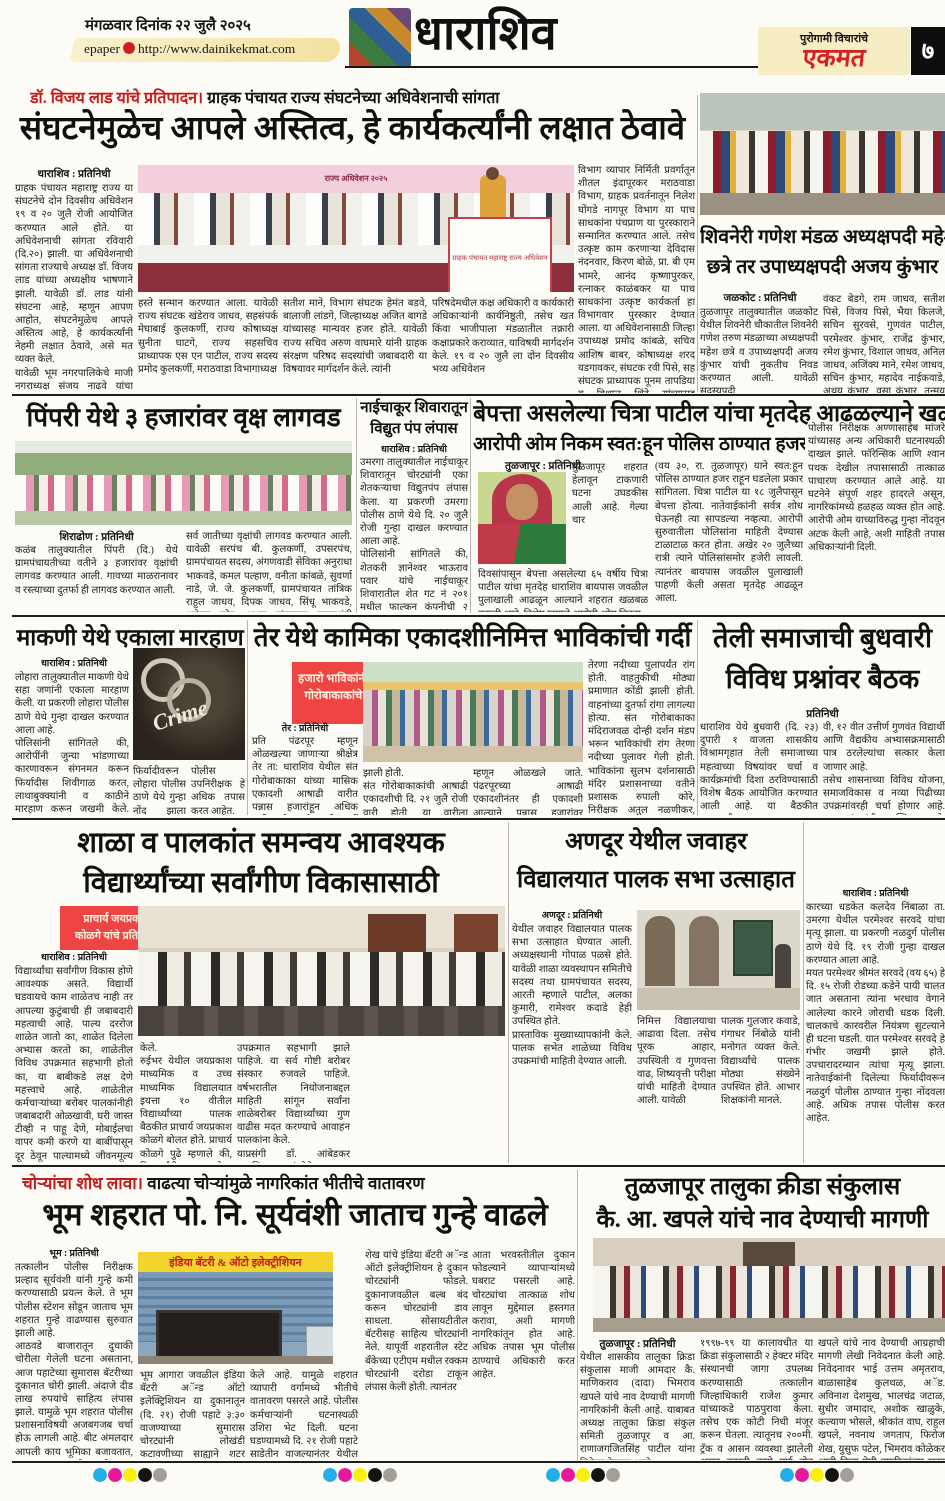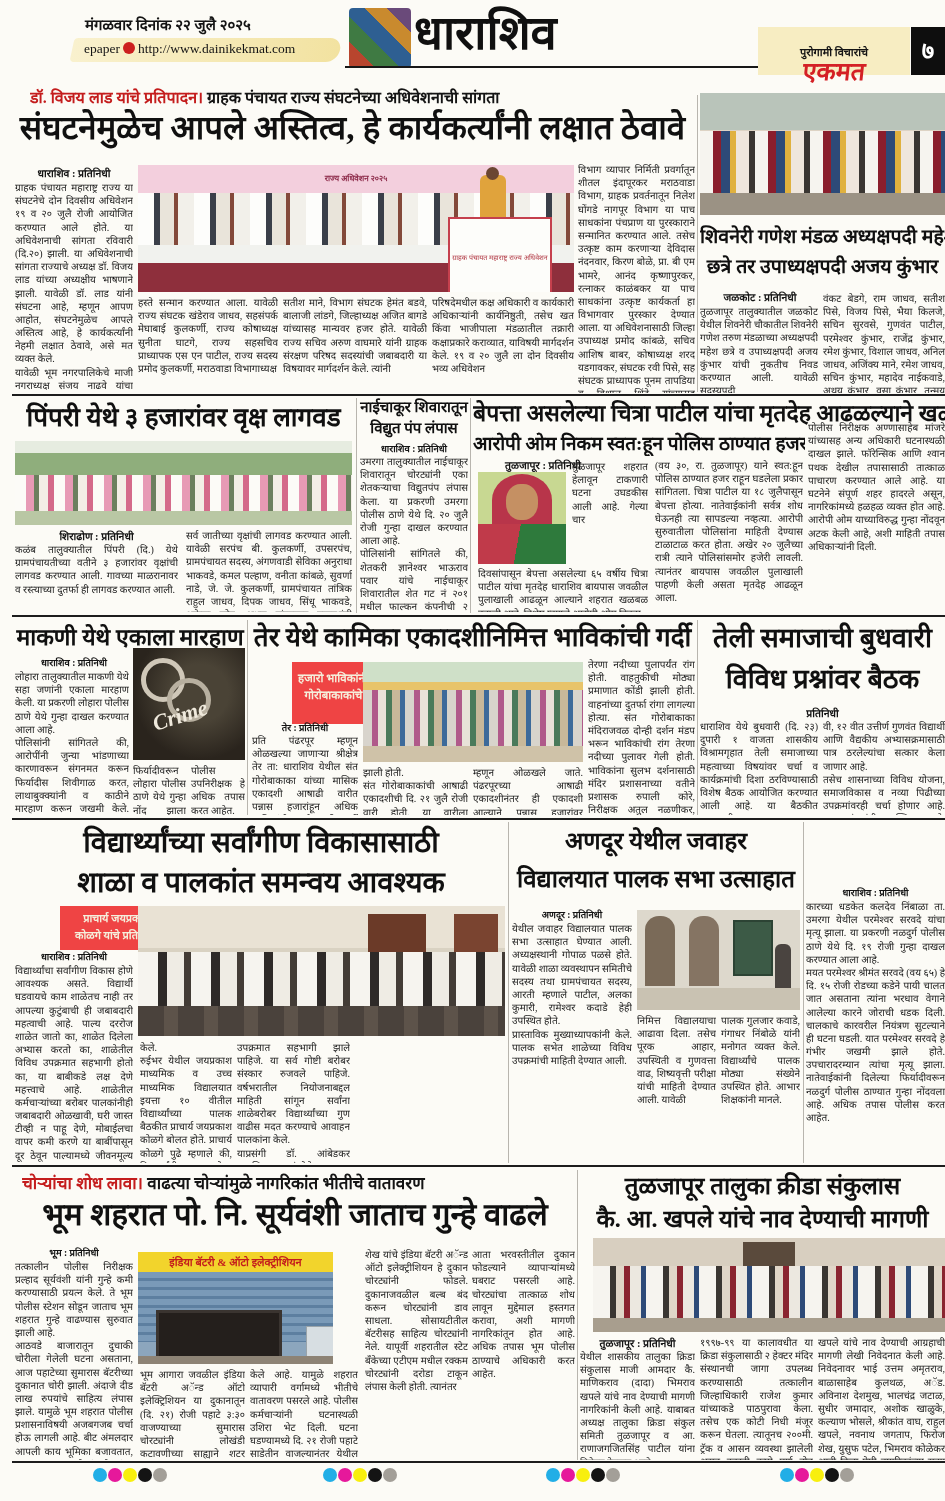--- a/index.html
+++ b/index.html
@@ -29,21 +29,21 @@
   <div class="abs" style="left:85px;top:14px;font-weight:700;font-size:15px;">मंगळवार दिनांक २२ जुलै २०२५</div>
   <div class="strip"></div>
   <div class="stripin">
     <span>epaper</span><span class="epdot"></span><span>http://www.dainikekmat.com</span>
   </div>
   <div class="photo" style="left:349px;top:8px;width:62px;height:60px;background:
       linear-gradient(45deg,#b8452e 0 22%,#3f7a43 22% 42%,#2e5f92 42% 62%,#c98a2e 62% 80%,#6a4a7a 80%);border-radius:4px;"></div>
   <div class="abs" style="left:414px;top:8px;font-weight:700;font-size:47px;line-height:1.1;color:#101010;white-space:nowrap;">धाराशिव</div>
   <div class="abs" style="left:345px;top:66px;width:512px;height:2px;background:#171717;"></div>
   <div class="abs" style="left:758px;top:27px;width:152px;height:48px;background:#f7edc2;text-align:center;">
-    <div style="font-weight:700;font-size:11px;padding-top:17px;">पुरोगामी विचारांचे</div>
+    <div style="font-weight:700;font-size:11px;padding-top:3px;">पुरोगामी विचारांचे</div>
     <div style="font-weight:700;font-size:25px;color:#d42025;line-height:1;transform:skewX(-6deg);">एकमत</div>
   </div>
   <div class="abs" style="left:911px;top:27px;width:34px;height:48px;background:#0e0e0e;color:#fff;font-weight:700;font-size:24px;text-align:center;line-height:48px;">७</div>
 
   <div class="kick abs" style="left:30px;top:86px;width:662px;">
     <span class="red">डॉ. विजय लाड यांचे प्रतिपादन।</span><span> ग्राहक पंचायत राज्य संघटनेच्या अधिवेशनाची सांगता</span>
   </div>
   <div class="hl abs" style="left:10px;top:104px;width:685px;font-size:33px;">संघटनेमुळेच आपले अस्तित्व, हे कार्यकर्त्यांनी लक्षात ठेवावे</div>
   <div class="dateline abs" style="left:15px;top:166px;width:118px;">धाराशिव : प्रतिनिधी</div>
   <div class="bodytxt abs" style="left:15px;top:181px;width:118px;height:212px;">ग्राहक पंचायत महाराष्ट्र राज्य या संघटनेचे दोन दिवसीय अधिवेशन १९ व २० जुलै रोजी आयोजित करण्यात आले होते. या अधिवेशनाची सांगता रविवारी (दि.२०) झाली. या अधिवेशनाची सांगता राज्याचे अध्यक्ष डॉ. विजय लाड यांच्या अध्यक्षीय भाषणाने झाली. यावेळी डॉ. लाड यांनी संघटना आहे, म्हणून आपण आहोत, संघटनेमुळेच आपले अस्तित्व आहे, हे कार्यकर्त्यांनी नेहमी लक्षात ठेवावे, असे मत व्यक्त केले.
@@ -142,22 +142,22 @@
     <div>विविध प्रश्नांवर बैठक</div>
   </div>
   <div class="dateline abs" style="left:700px;top:706px;width:245px;">प्रतिनिधी</div>
   <div class="bodytxt abs" style="left:700px;top:720px;width:118px;height:95px;">धाराशिव येथे बुधवारी (दि. २३) दुपारी १ वाजता शासकीय विश्रामगृहात तेली समाजाच्या महत्वाच्या विषयांवर चर्चा व कार्यक्रमांची दिशा ठरविण्यासाठी विशेष बैठक आयोजित करण्यात आली आहे. या बैठकीत समाजातील १०</div>
   <div class="bodytxt abs" style="left:823px;top:720px;width:122px;height:95px;">वी, १२ वीत उत्तीर्ण गुणवंत विद्यार्थी आणि वैद्यकीय अभ्यासक्रमासाठी पात्र ठरलेल्यांचा सत्कार केला जाणार आहे.
 तसेच शासनाच्या विविध योजना, समाजविकास व नव्या पिढीच्या उपक्रमांवरही चर्चा होणार आहे. समाजबांधवांनी उपस्थित राहावे, असे आवाहन करण्यात आले आहे.</div>
 
   <div class="hr" style="left:12px;top:818px;width:933px;"></div>
 
   <div class="hl abs" style="left:15px;top:822px;width:492px;font-size:29px;line-height:1.38;">
+    <div>शाळा व पालकांत समन्वय आवश्यक</div>
     <div>विद्यार्थ्यांच्या सर्वांगीण विकासासाठी</div>
-    <div>शाळा व पालकांत समन्वय आवश्यक</div>
   </div>
   <div class="blackbox abs" style="left:20px;top:906px;width:114px;height:40px;font-size:11px;line-height:1.5;padding-top:4px;color:#f5efdc;">प्राचार्य जयप्रकाश
 कोळगे यांचे प्रतिपादन</div>
   <div class="dateline abs" style="left:15px;top:950px;width:118px;font-size:9.5px;">धाराशिव : प्रतिनिधी</div>
   <div class="bodytxt abs" style="left:15px;top:964px;width:118px;height:199px;">विद्यार्थ्यांचा सर्वांगीण विकास होणे आवश्यक असते. विद्यार्थी घडवायचे काम शाळेतच नाही तर आपल्या कुटुंबाची ही जबाबदारी महत्वाची आहे. पाल्य दररोज शाळेत जातो का, शाळेत दिलेला अभ्यास करतो का, शाळेतील विविध उपक्रमात सहभागी होतो का, या बाबीकडे लक्ष देणे महत्त्वाचे आहे. शाळेतील कर्मचाऱ्यांच्या बरोबर पालकांनीही जबाबदारी ओळखावी, घरी जास्त टीव्ही न पाहू देणे, मोबाईलचा वापर कमी करणे या बाबींपासून दूर ठेवून पाल्यामध्ये जीवनमूल्य रुजवणे आवश्यक आहेत, त्यामुळे विद्यार्थ्यांच्या सर्वांगीण विकासासाठी शाळेबरोबर पालकांचा समन्वय आवश्यक आहे, असे प्रतिपादन प्राचार्य जयप्रकाश कोळगे यांनी</div>
   <div class="photo" style="left:138px;top:906px;width:367px;height:130px;background:linear-gradient(180deg,#e9e2d4 0 32%,#d9d2c2 32%);">
     <div class="abs" style="left:230px;top:8px;width:58px;height:40px;background:#6b3a28;"></div>
     <div class="abs" style="left:316px;top:8px;width:44px;height:40px;background:#7a4430;"></div>
     <div class="abs" style="left:0;top:46px;width:100%;height:56px;background:repeating-linear-gradient(90deg,#f6f4ef 0 20px,#2e2a28 20px 29px,#efece4 29px 46px,#433c36 46px 53px);"></div>
     <div class="abs" style="left:0;top:100px;width:100%;height:30px;background:repeating-linear-gradient(90deg,#4a423c 0 26px,#5d534a 26px 40px);"></div>

